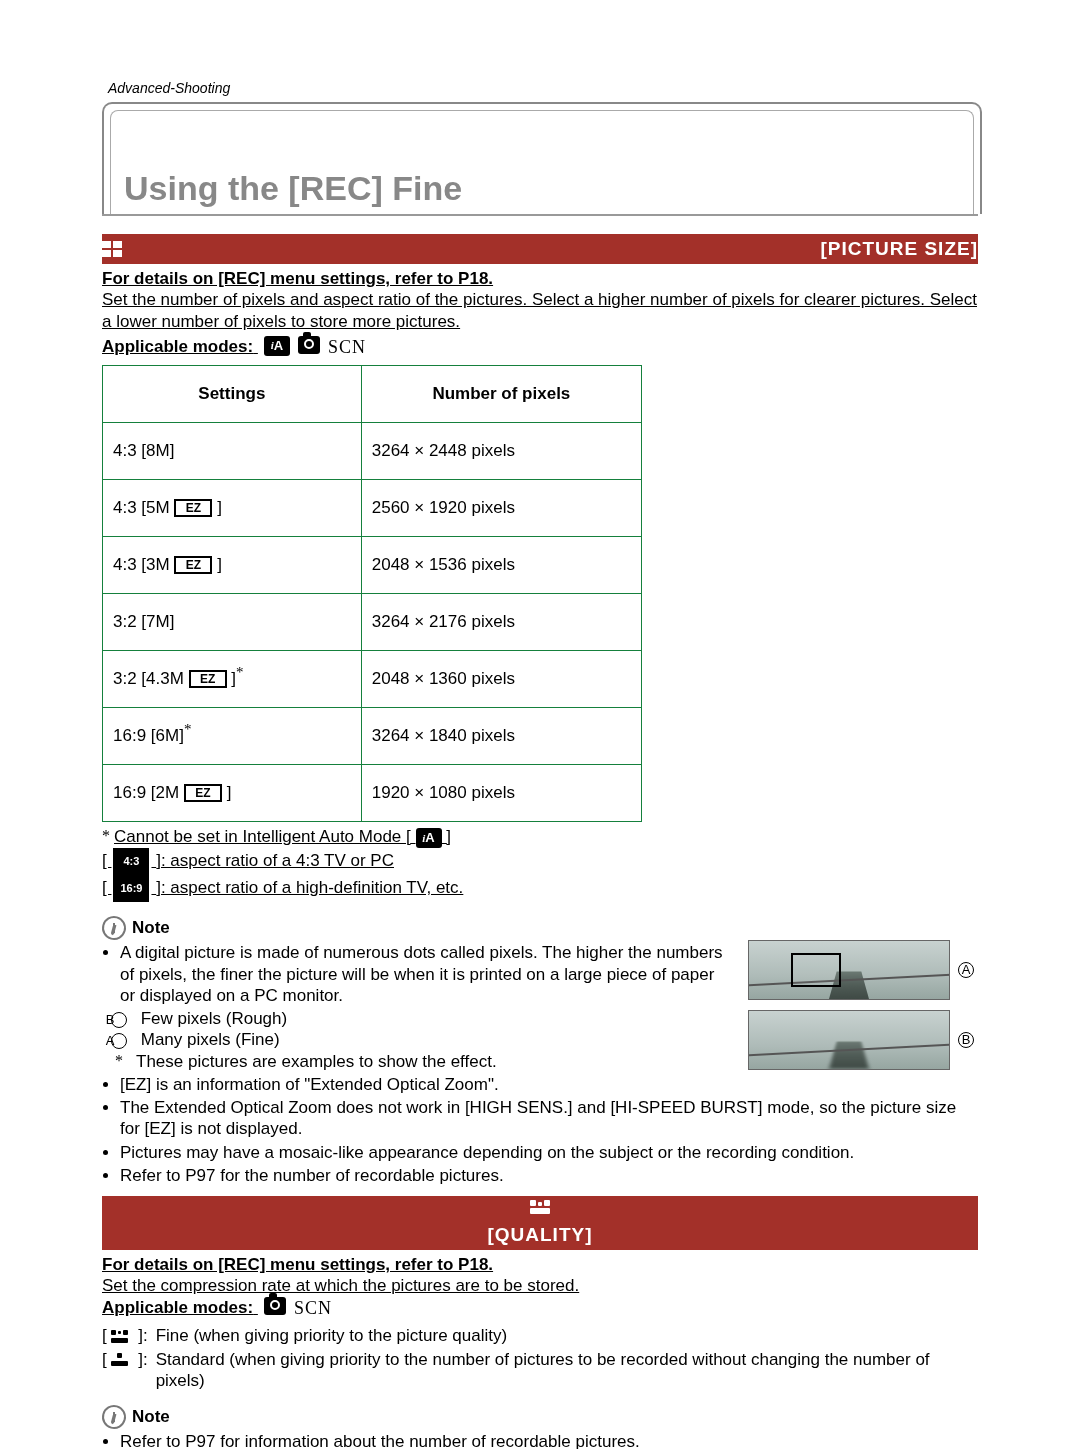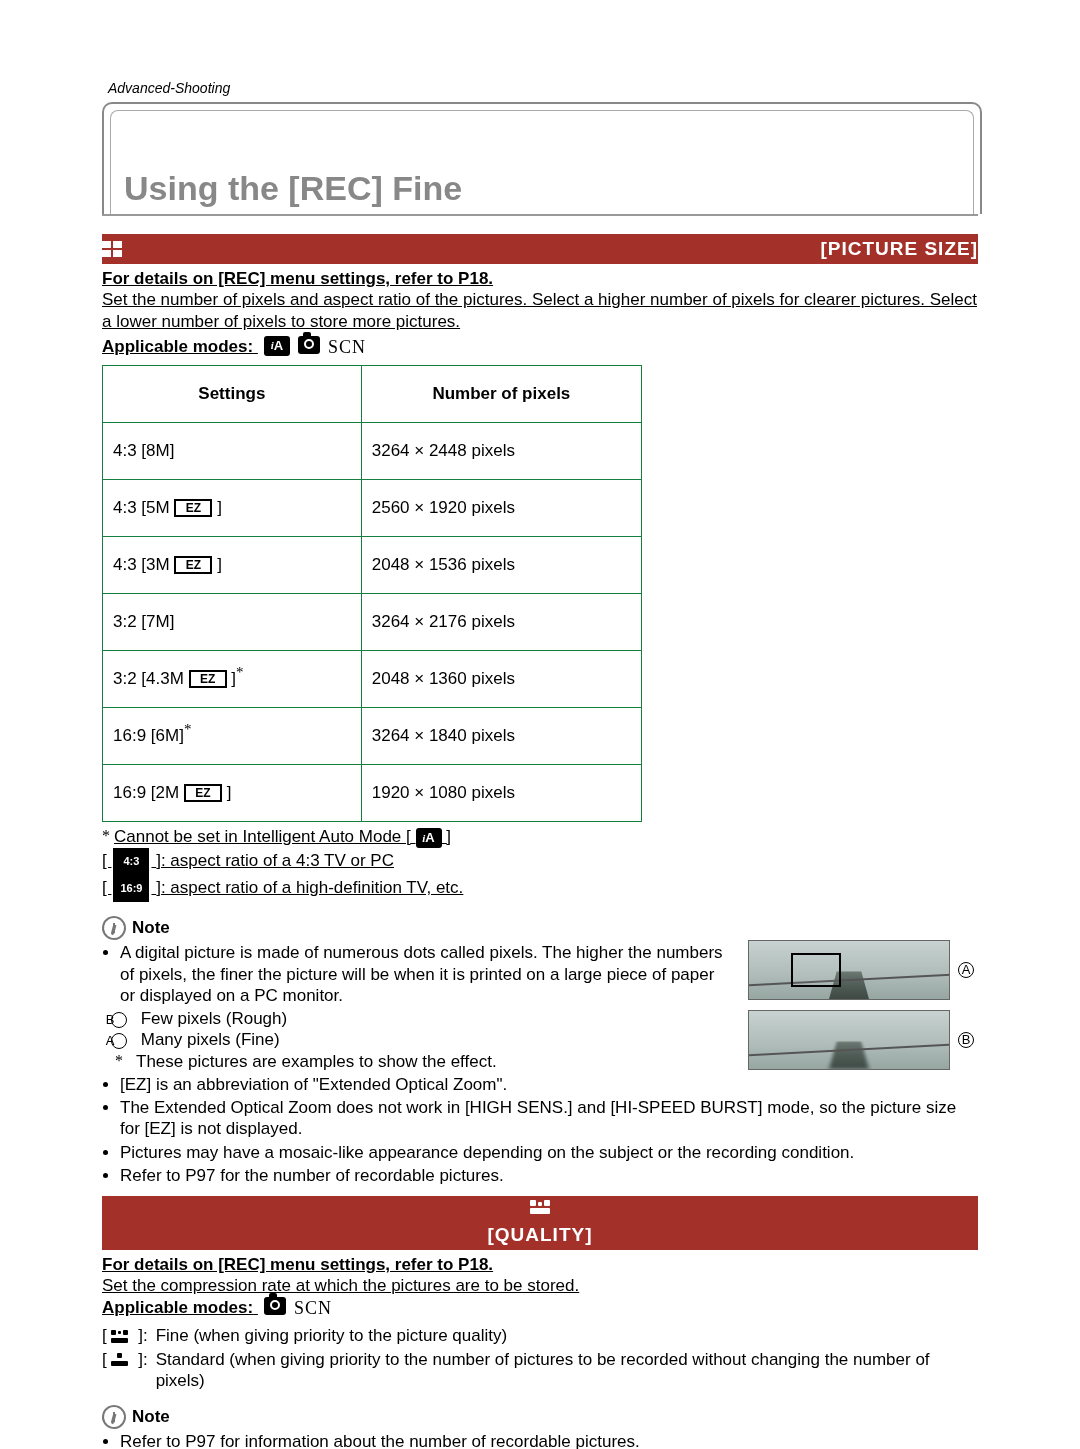--- a/index.html
+++ b/index.html
@@ -327,21 +327,21 @@
       <div class="thumb-row">
         <div class="thumb rough">
             <div class="line"></div>
           </div>
         <span class="circ-letter">B</span>
       </div>
     </div>
   </div>
 
   <ul class="bullets">
-    <li>[EZ] is an abbreviation of "Extended Optical Zoom".</li>
+    <li>[EZ] is an information of "Extended Optical Zoom".</li>
     <li>The Extended Optical Zoom does not work in [HIGH SENS.] and [HI-SPEED BURST] mode, so the picture size for [EZ] is not displayed.</li>
     <li>Pictures may have a mosaic-like appearance depending on the subject or the recording condition.</li>
     <li>Refer to P97 for the number of recordable pictures.</li>
   </ul>
 
   <div class="heading-banner mt10">
     <span class="icon-quality">
       <span class="blk" style="left:0;top:0;width:6px;height:6px;"></span>
       <span class="blk" style="left:8px;top:2px;width:4px;height:4px;"></span>
       <span class="blk" style="left:14px;top:0;width:6px;height:6px;"></span>

